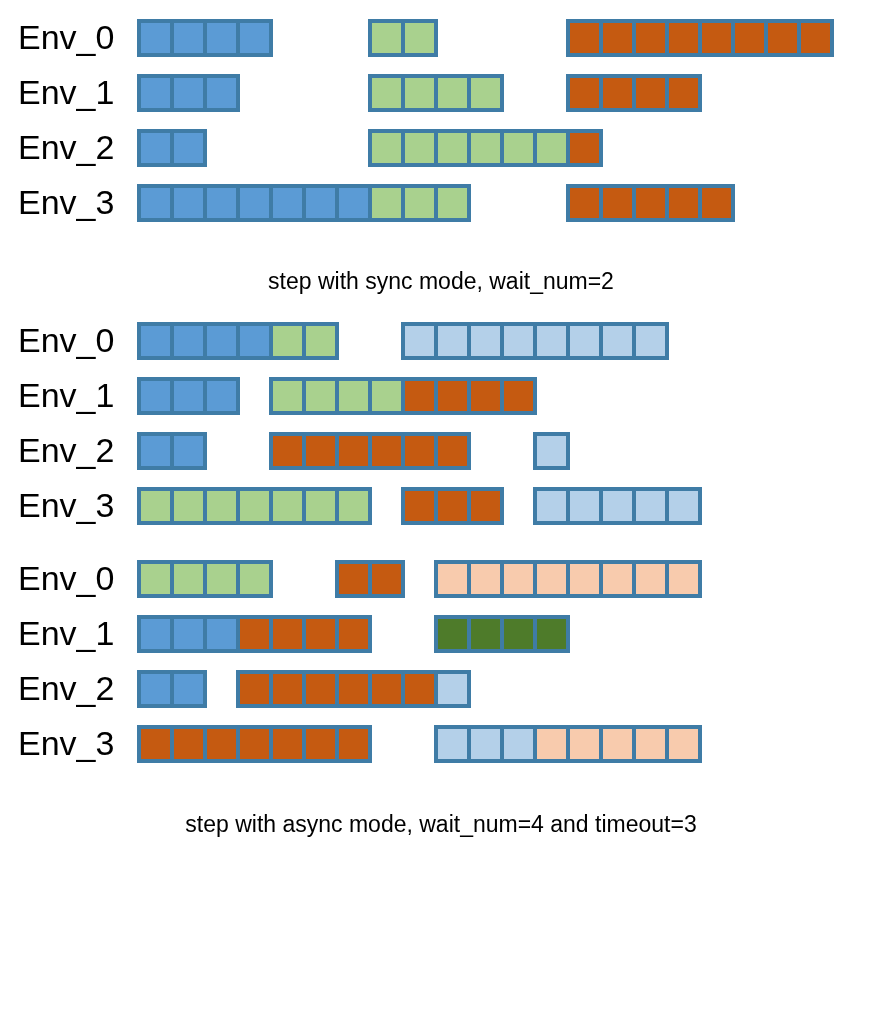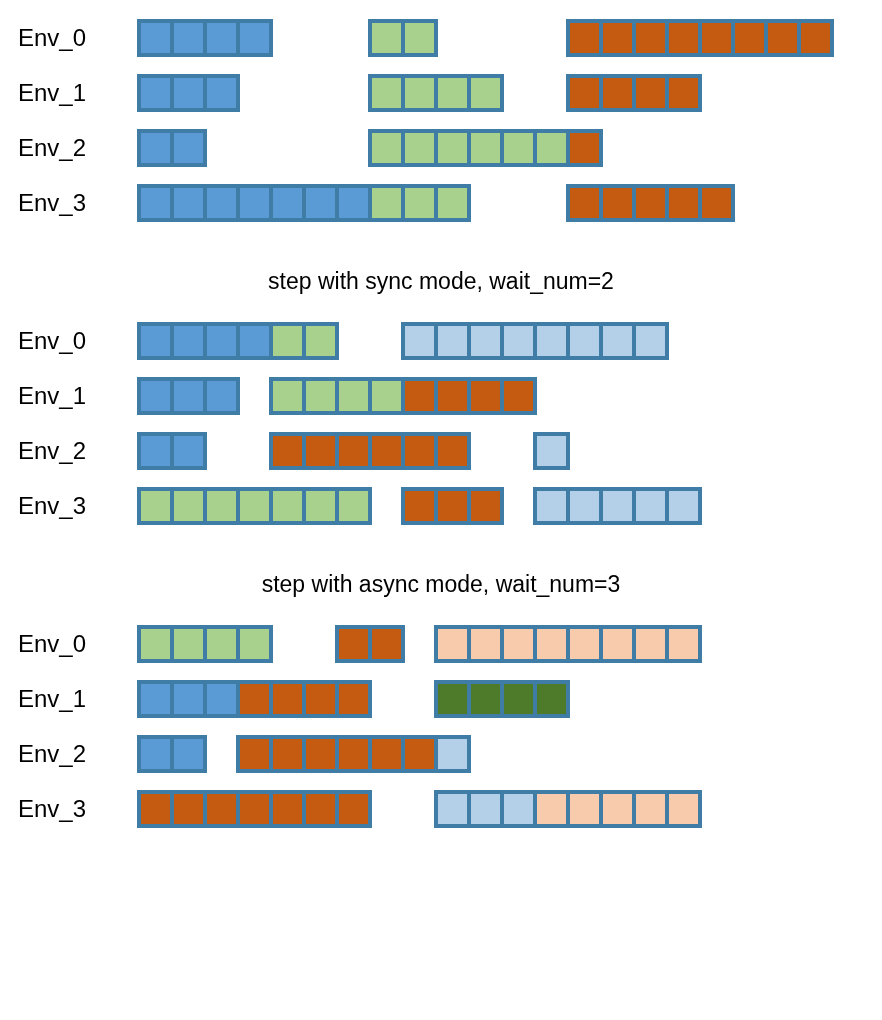--- a/index.html
+++ b/index.html
@@ -32,21 +32,21 @@
     position: relative;
     height: 55px;
   }
 
   .env-label {
     position: absolute;
     left: 18px;
     top: 0;
     height: 55px;
     line-height: 55px;
-    font-size: 24px;
+    font-size: 34px;
     font-family: "Liberation Sans", sans-serif;
     color: #000000;
     white-space: nowrap;
     letter-spacing: 0px;
   }
 
   
   .block {
     position: absolute;
     top: 9px;
@@ -242,21 +242,20 @@
           <div class="cell" style="background: rgb(197, 90, 17);"></div>
         </div>
         <div class="block" style="left: 533px; border-color: rgb(63, 124, 166); background: rgb(63, 124, 166);">
           <div class="cell" style="background: rgb(180, 208, 233);"></div>
           <div class="cell" style="background: rgb(180, 208, 233);"></div>
           <div class="cell" style="background: rgb(180, 208, 233);"></div>
           <div class="cell" style="background: rgb(180, 208, 233);"></div>
           <div class="cell" style="background: rgb(180, 208, 233);"></div>
         </div>
       </div>
-      <div class="caption" style="padding-top: 38px;">step with async mode, wait_num=3</div>
     </div>
     <div class="panel" style="padding-top: 18px;">
       <div class="env-row">
         <div class="env-label">Env_0</div>
         <div class="block" style="left: 137px; border-color: rgb(63, 124, 166); background: rgb(63, 124, 166);">
           <div class="cell" style="background: rgb(169, 209, 142);"></div>
           <div class="cell" style="background: rgb(169, 209, 142);"></div>
           <div class="cell" style="background: rgb(169, 209, 142);"></div>
           <div class="cell" style="background: rgb(169, 209, 142);"></div>
         </div>
@@ -324,14 +323,15 @@
           <div class="cell" style="background: rgb(180, 208, 233);"></div>
           <div class="cell" style="background: rgb(180, 208, 233);"></div>
           <div class="cell" style="background: rgb(180, 208, 233);"></div>
           <div class="cell" style="background: rgb(248, 203, 173);"></div>
           <div class="cell" style="background: rgb(248, 203, 173);"></div>
           <div class="cell" style="background: rgb(248, 203, 173);"></div>
           <div class="cell" style="background: rgb(248, 203, 173);"></div>
           <div class="cell" style="background: rgb(248, 203, 173);"></div>
         </div>
       </div>
+      <div class="caption" style="padding-top: 40px;">step with async mode, wait_num=4 and timeout=3</div>
     </div>
   </div>
 
 </body></html>

